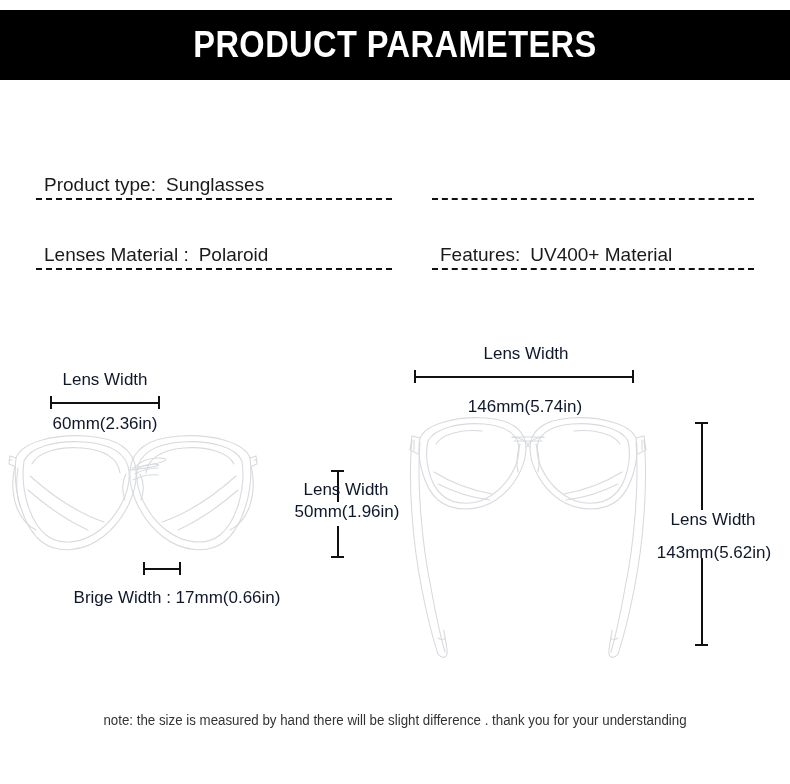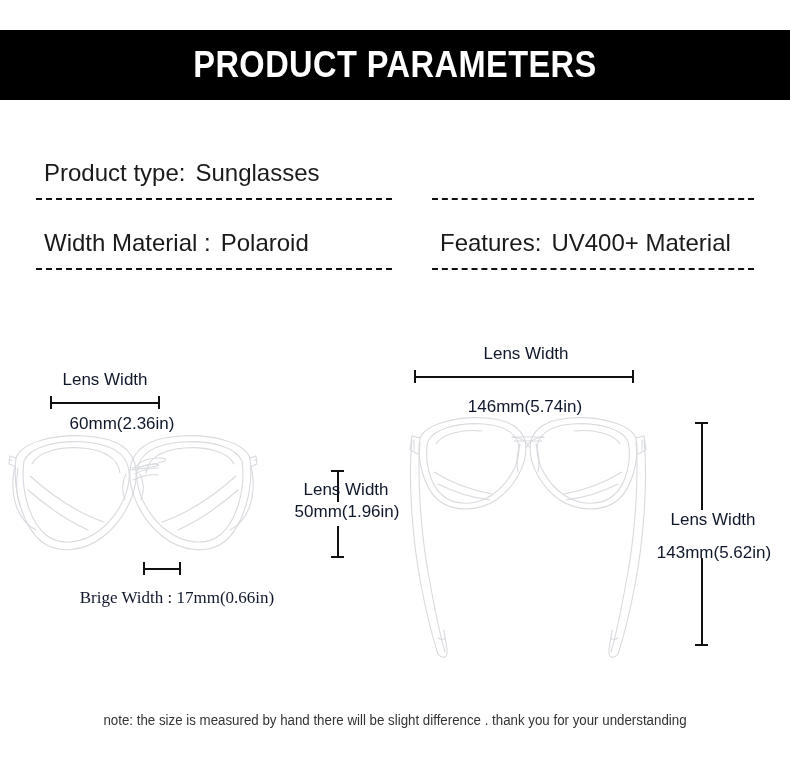--- a/index.html
+++ b/index.html
@@ -21,21 +21,20 @@
   }
 
   
   .banner {
     position: absolute;
     left: 0;
     top: 10px;
     width: 790px;
     height: 70px;
     background: #000000;
-    margin-top: 20px;
   }
   .banner-title {
     position: absolute;
     left: 0;
     top: 0;
     width: 790px;
     height: 70px;
     line-height: 70px;
     text-align: center;
     color: #ffffff;
@@ -52,24 +51,24 @@
     position: absolute;
     left: 0;
     width: 790px;
     height: 70px;
   }
   .spec-row.row-1 { top: 140px; }
   .spec-row.row-2 { top: 210px; }
 
   .spec-cell {
     position: absolute;
-    top: 4px;
+    top: 16px;
     height: 58px;
     line-height: 58px;
-    font-size: 24px;
+    font-size: 19px;
     color: #1a1a1a;
     white-space: nowrap;
   }
   .spec-cell.left  { left: 44px;  }
   .spec-cell.right { left: 440px; }
 
   .spec-label { color: #1a1a1a; }
   .spec-value { color: #1a1a1a; padding-left: 10px; }
 
   .divider {
@@ -176,21 +175,21 @@
   <div class="spec-row row-1">
     <div class="spec-cell left">
       <span class="spec-label">Product type:</span><span class="spec-value">Sunglasses</span>
     </div>
     <div class="divider left"></div>
     <div class="divider right"></div>
   </div>
 
   <div class="spec-row row-2">
     <div class="spec-cell left">
-      <span class="spec-label">Width Material :</span><span class="spec-value">Polaroid</span>
+      <span class="spec-label">Lenses Material :</span><span class="spec-value">Polaroid</span>
     </div>
     <div class="spec-cell right">
       <span class="spec-label">Features:</span><span class="spec-value">UV400+ Material</span>
     </div>
     <div class="divider left"></div>
     <div class="divider right"></div>
   </div>
 
   <div class="diagram">
 
@@ -239,39 +238,39 @@
         <path d="M243 36 C246 48 246 64 241 78 C237 88 230 96 222 100"></path>
       </svg>
     </div>
 
     <div class="dim-text" style="left:40px; top:40px; width:130px;">Lens Width</div>
     <div class="dim-h" style="left:50px; top:66px; width:110px;">
       <div class="bar"></div>
       <div class="cap start"></div>
       <div class="cap end"></div>
     </div>
-    <div class="dim-text" style="left:49px; top:84px; width:146px;">60mm(2.36in)</div>
+    <div class="dim-text" style="left:32px; top:84px; width:146px;">60mm(2.36in)</div>
 
     <div class="dim-v" style="left:331px; top:140px; height:32px;">
       <div class="bar"></div>
       <div class="cap start"></div>
     </div>
     <div class="dim-text" style="left:296px; top:150px; width:100px;">Lens Width</div>
     <div class="dim-text" style="left:292px; top:172px; width:110px;">50mm(1.96in)</div>
     <div class="dim-v" style="left:331px; top:196px; height:32px;">
       <div class="bar"></div>
       <div class="cap end"></div>
     </div>
 
     <div class="dim-h" style="left:143px; top:232px; width:38px;">
       <div class="bar"></div>
       <div class="cap start"></div>
       <div class="cap end"></div>
     </div>
-    <div class="dim-text" style="left:52px; top:258px; width:250px;font-family:Liberation Serif, serif;">Brige Width : 17mm(0.66in)</div>
+    <div class="dim-text" style="left:52px; top:258px; width:250px;">Brige Width : 17mm(0.66in)</div>
 
     <div class="art" style="left:408px; top:80px;">
       <svg width="240" height="250" viewBox="0 0 240 250" fill="none" stroke="#d8dade" stroke-width="1.1" stroke-linecap="round">
 
         <path d="M12 28 C18 14 48 6 78 8 C106 10 118 22 118 38
                  C118 56 106 78 88 90 C70 102 44 102 30 90
                  C16 78 8 48 12 28 Z"></path>
 
         <path d="M20 31 C26 19 50 12 76 14 C100 16 111 26 111 39
                  C111 55 100 74 84 85 C68 96 46 96 34 85

